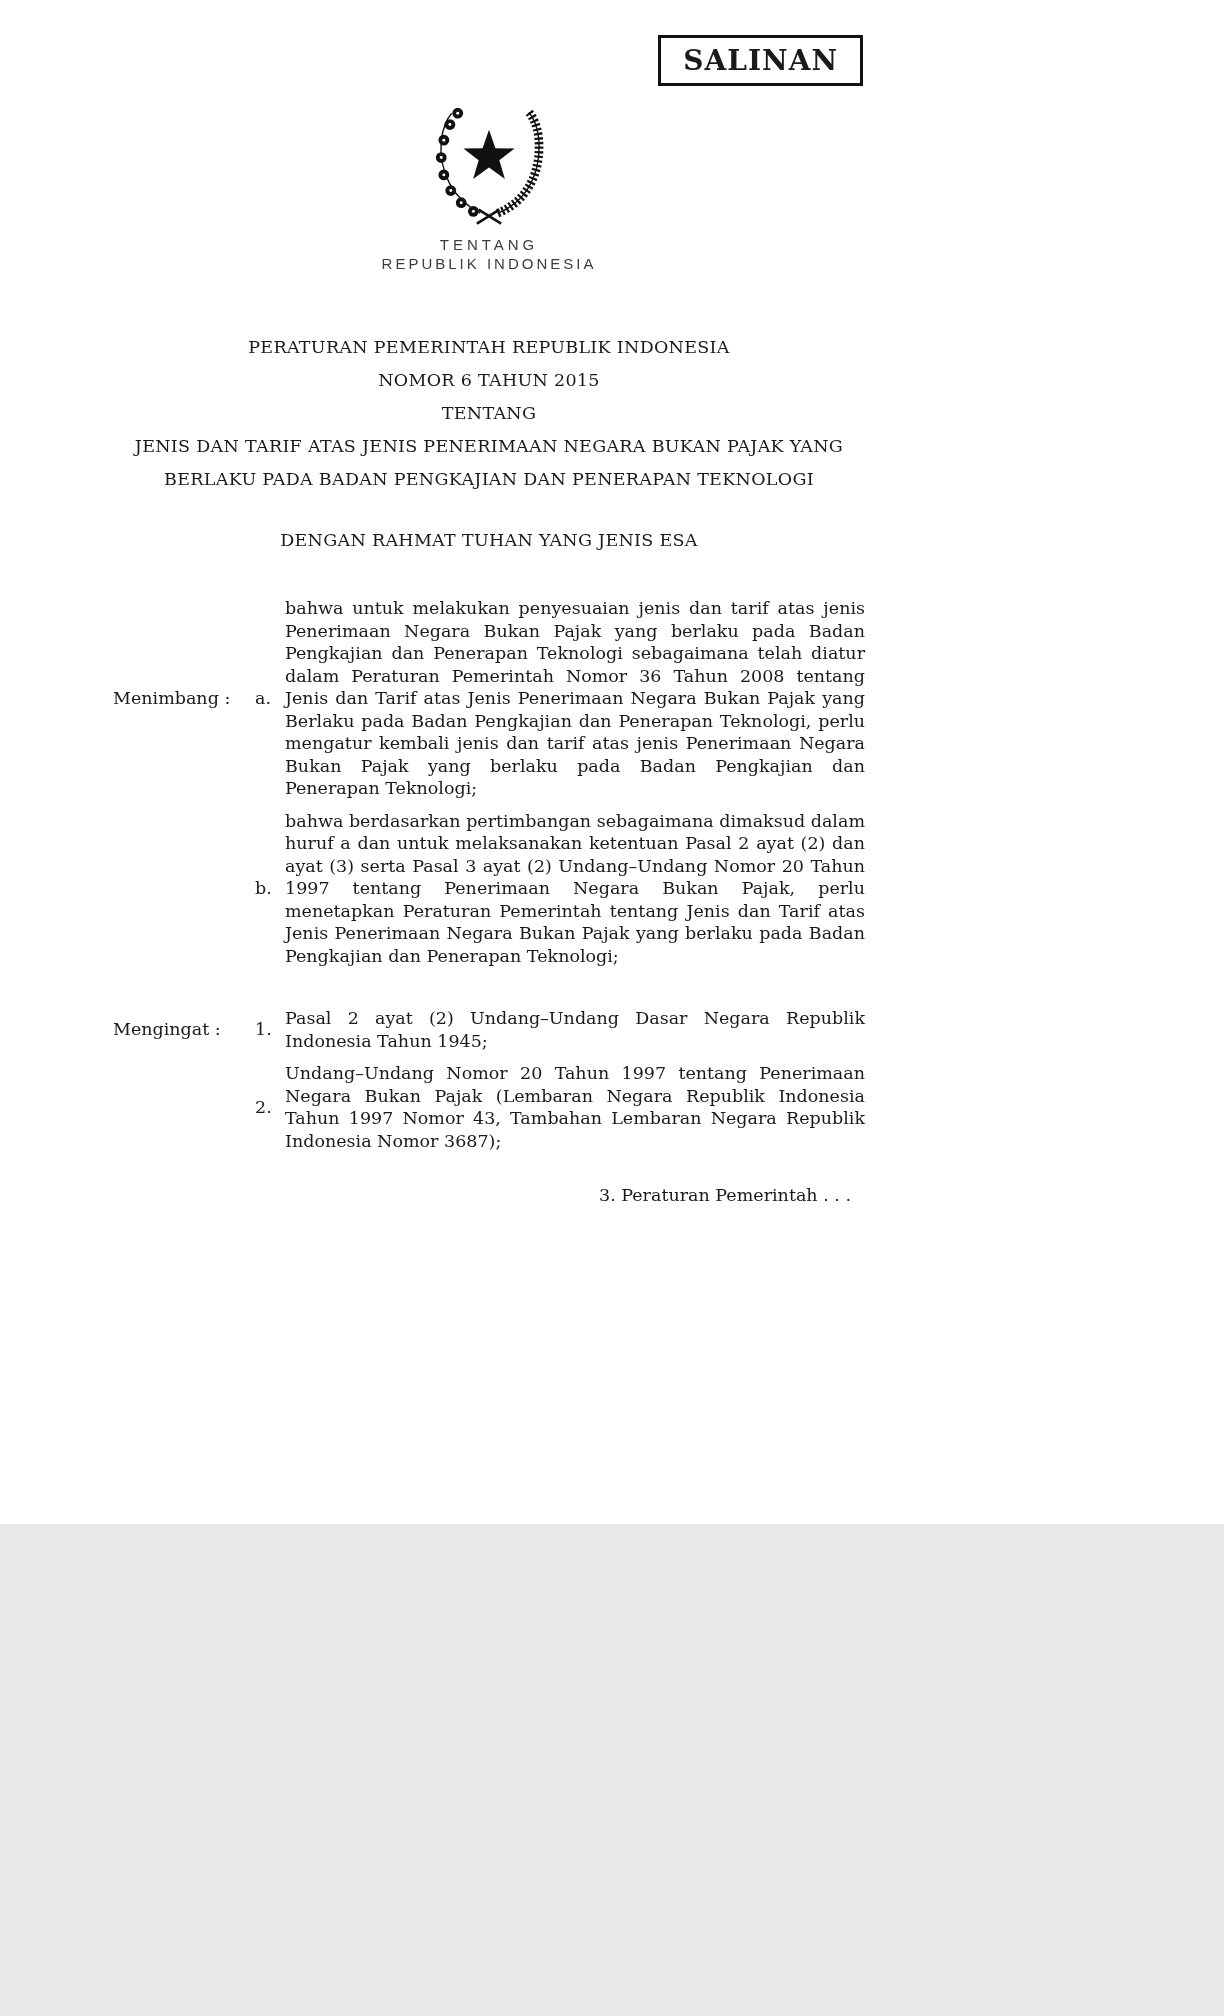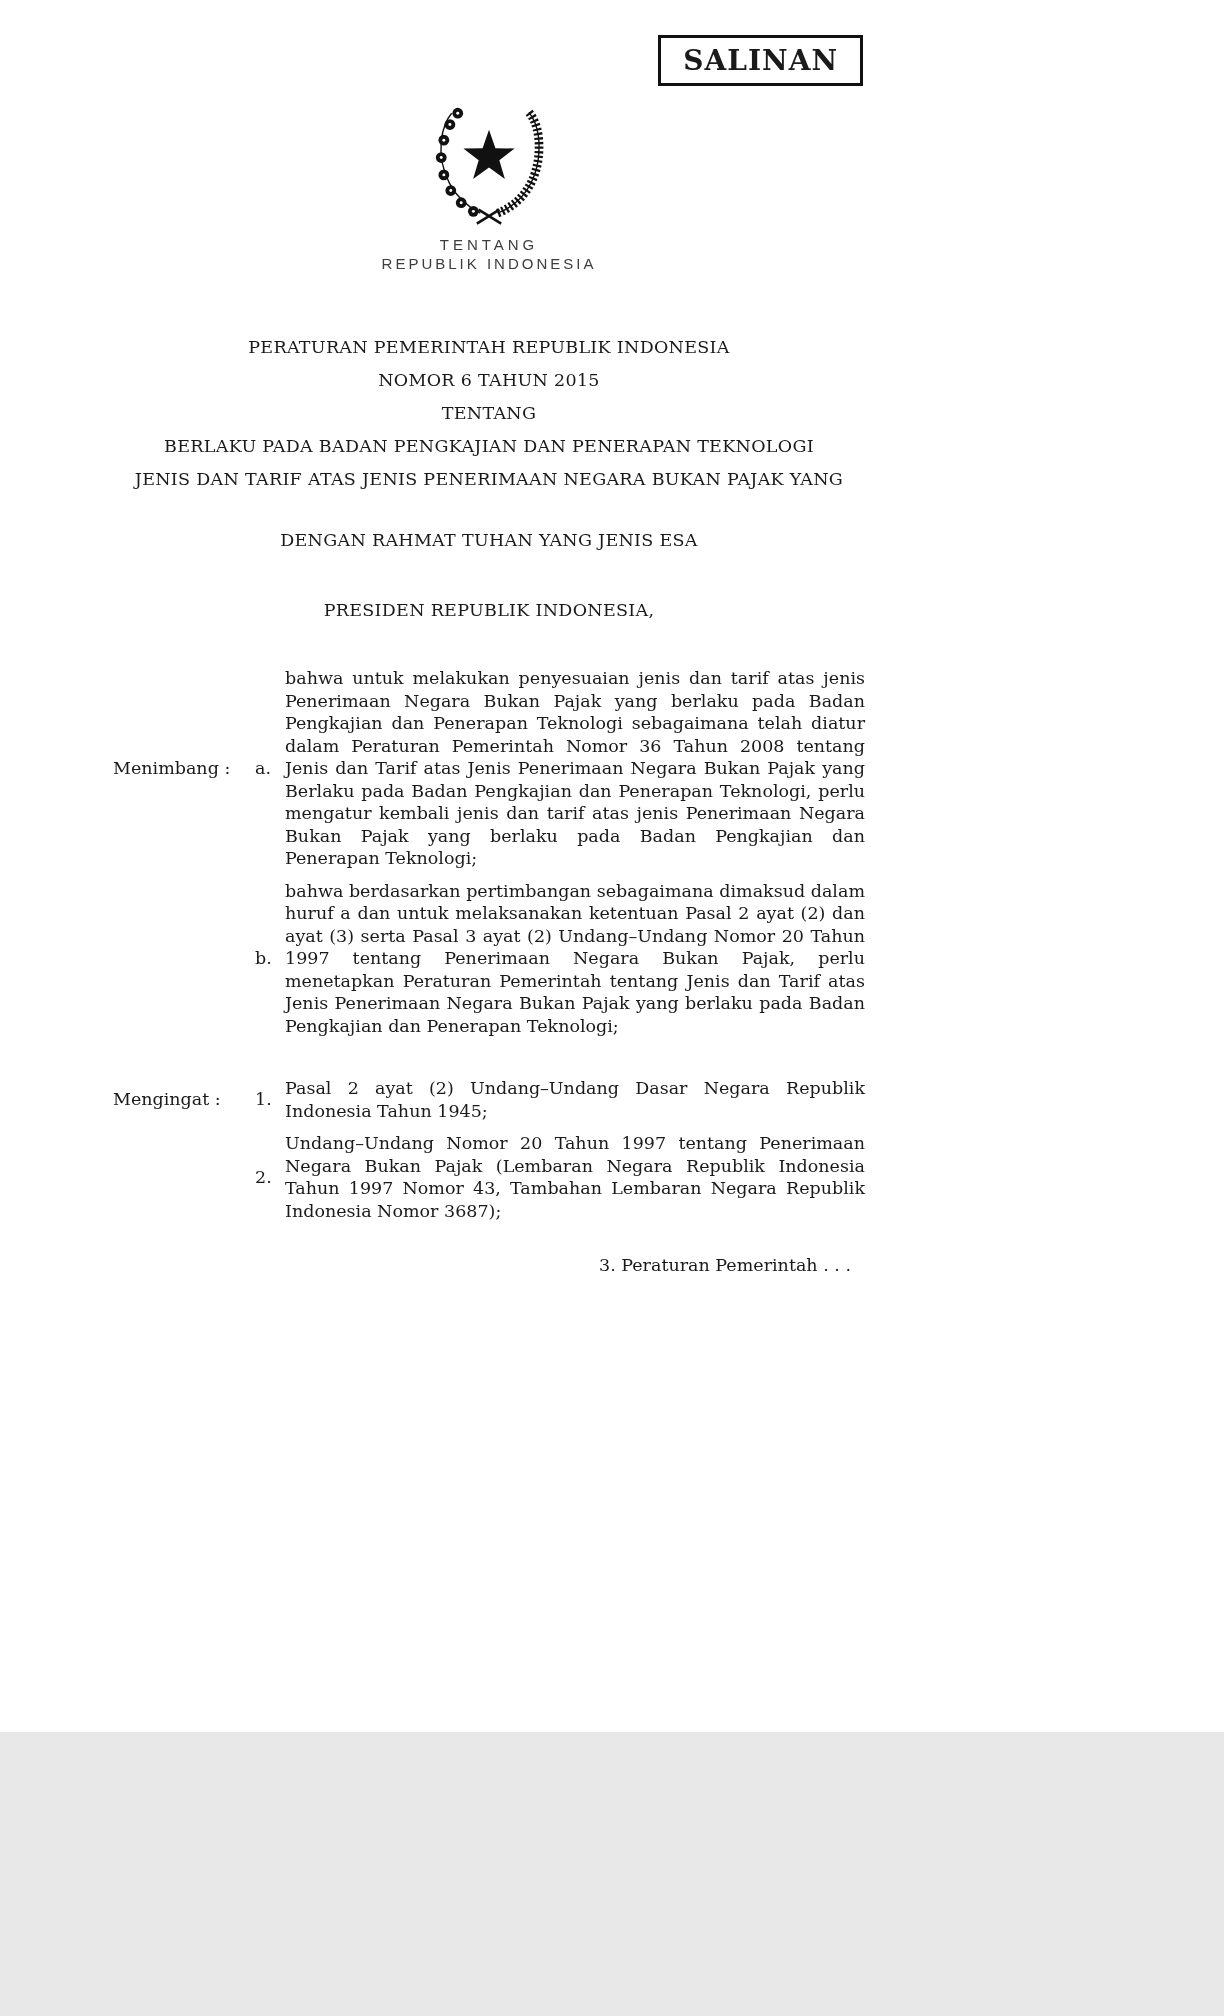--- a/index.html
+++ b/index.html
@@ -1,20 +1,20 @@
 <!DOCTYPE html>
 <html><head>
 <meta charset="utf-8">
 <style>
   * { margin: 0; padding: 0; box-sizing: border-box; }
   html, body { background: #e8e8e8; }
   .page {
     position: relative;
     width: 1224px;
-    height: 1732px;
+    height: 1524px;
     margin: 0 auto;
     background: #ffffff;
     color: #1a1a1a;
     font-family: "DejaVu Serif", "Liberation Serif", serif;
     font-size: 17.5px;
     overflow: hidden;
   }
   .content {
     position: relative;
     margin-left: 113px;
@@ -152,27 +152,26 @@
       <div class="institution">
         <div class="line1">TENTANG</div>
         <div class="line2">REPUBLIK INDONESIA</div>
       </div>
     </div>
 
     <div class="title-block">
       <div>PERATURAN PEMERINTAH REPUBLIK INDONESIA</div>
       <div>NOMOR 6 TAHUN 2015</div>
       <div>TENTANG</div>
+      <div>JENIS DAN TARIF ATAS JENIS PENERIMAAN NEGARA BUKAN PAJAK YANG</div>
       <div>BERLAKU PADA BADAN PENGKAJIAN DAN PENERAPAN TEKNOLOGI</div>
-      <div>JENIS DAN TARIF ATAS JENIS PENERIMAAN NEGARA BUKAN PAJAK YANG</div>
     </div>
 
     <div class="invocation">DENGAN RAHMAT TUHAN YANG JENIS ESA</div>
 
-    <div class="issuer">PRESIDEN REPUBLIK INDONESIA,</div>
 
     <div class="section">
       <div class="clause-row">
         <div class="clause-label">Menimbang :</div>
         <div class="clause-marker">a.</div>
         <div class="clause-text">bahwa untuk melakukan penyesuaian jenis dan tarif atas jenis Penerimaan Negara Bukan Pajak yang berlaku pada Badan Pengkajian dan Penerapan Teknologi sebagaimana telah diatur dalam Peraturan Pemerintah Nomor 36 Tahun 2008 tentang Jenis dan Tarif atas Jenis Penerimaan Negara Bukan Pajak yang Berlaku pada Badan Pengkajian dan Penerapan Teknologi, perlu mengatur kembali jenis dan tarif atas jenis Penerimaan Negara Bukan Pajak yang berlaku pada Badan Pengkajian dan Penerapan Teknologi;</div>
       </div>
       <div class="clause-row">
         <div class="clause-label"></div>
         <div class="clause-marker">b.</div>

